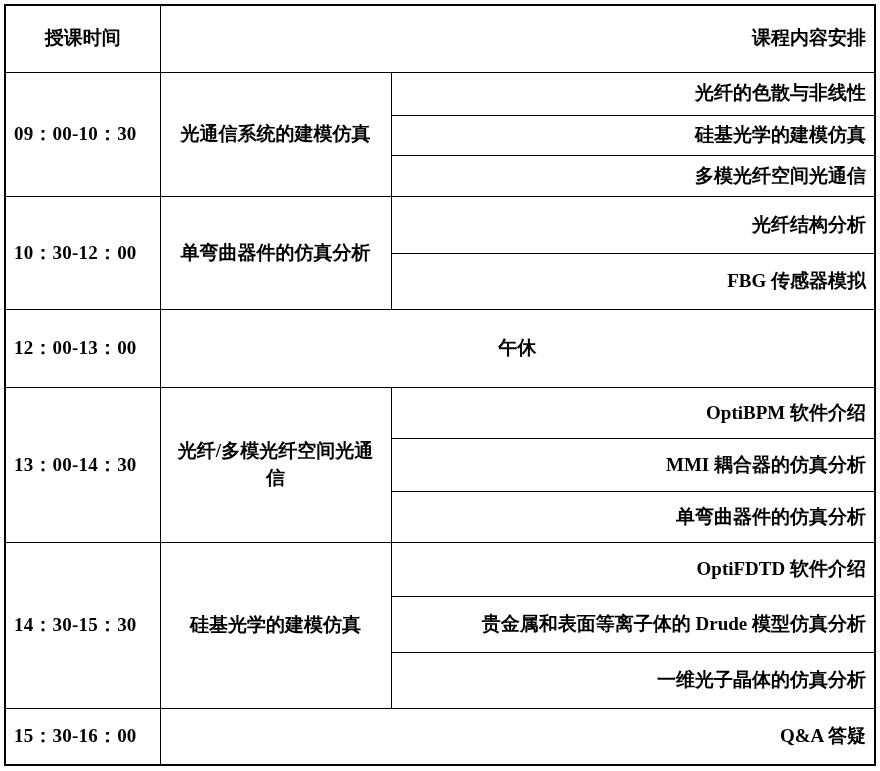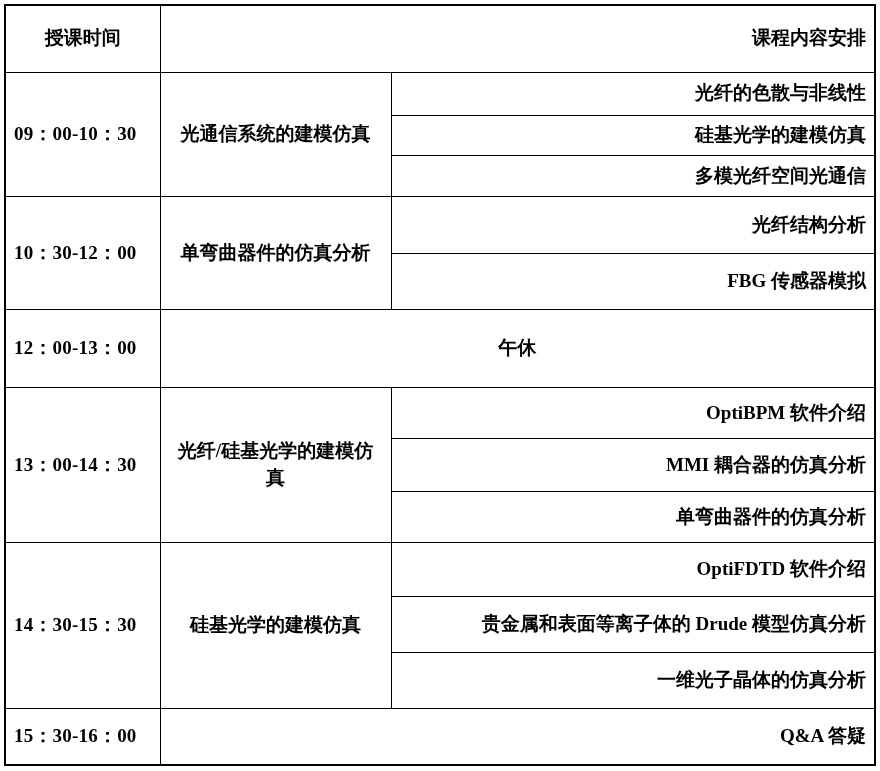--- a/index.html
+++ b/index.html
@@ -111,21 +111,21 @@
         <td class="cell-detail outer-thick-right" style="height:55px;margin-left:40px;">FBG 传感器模拟</td>
       </tr>
 
       <tr>
         <td class="cell-time outer-thick-left" style="height:76px;">12：00-13：00</td>
         <td class="cell-detail span-center outer-thick-right" colspan="2">午休</td>
       </tr>
 
       <tr>
         <td class="cell-time outer-thick-left" rowspan="3">13：00-14：30</td>
-        <td class="cell-topic" rowspan="3">光纤/硅基光学的建模仿真</td>
+        <td class="cell-topic" rowspan="3">光纤/多模光纤空间光通信</td>
         <td class="cell-detail outer-thick-right" style="height:50px;">OptiBPM 软件介绍</td>
       </tr>
       <tr>
         <td class="cell-detail outer-thick-right" style="height:52px;">MMI 耦合器的仿真分析</td>
       </tr>
       <tr>
         <td class="cell-detail outer-thick-right" style="height:50px;">单弯曲器件的仿真分析</td>
       </tr>
 
       <tr>

